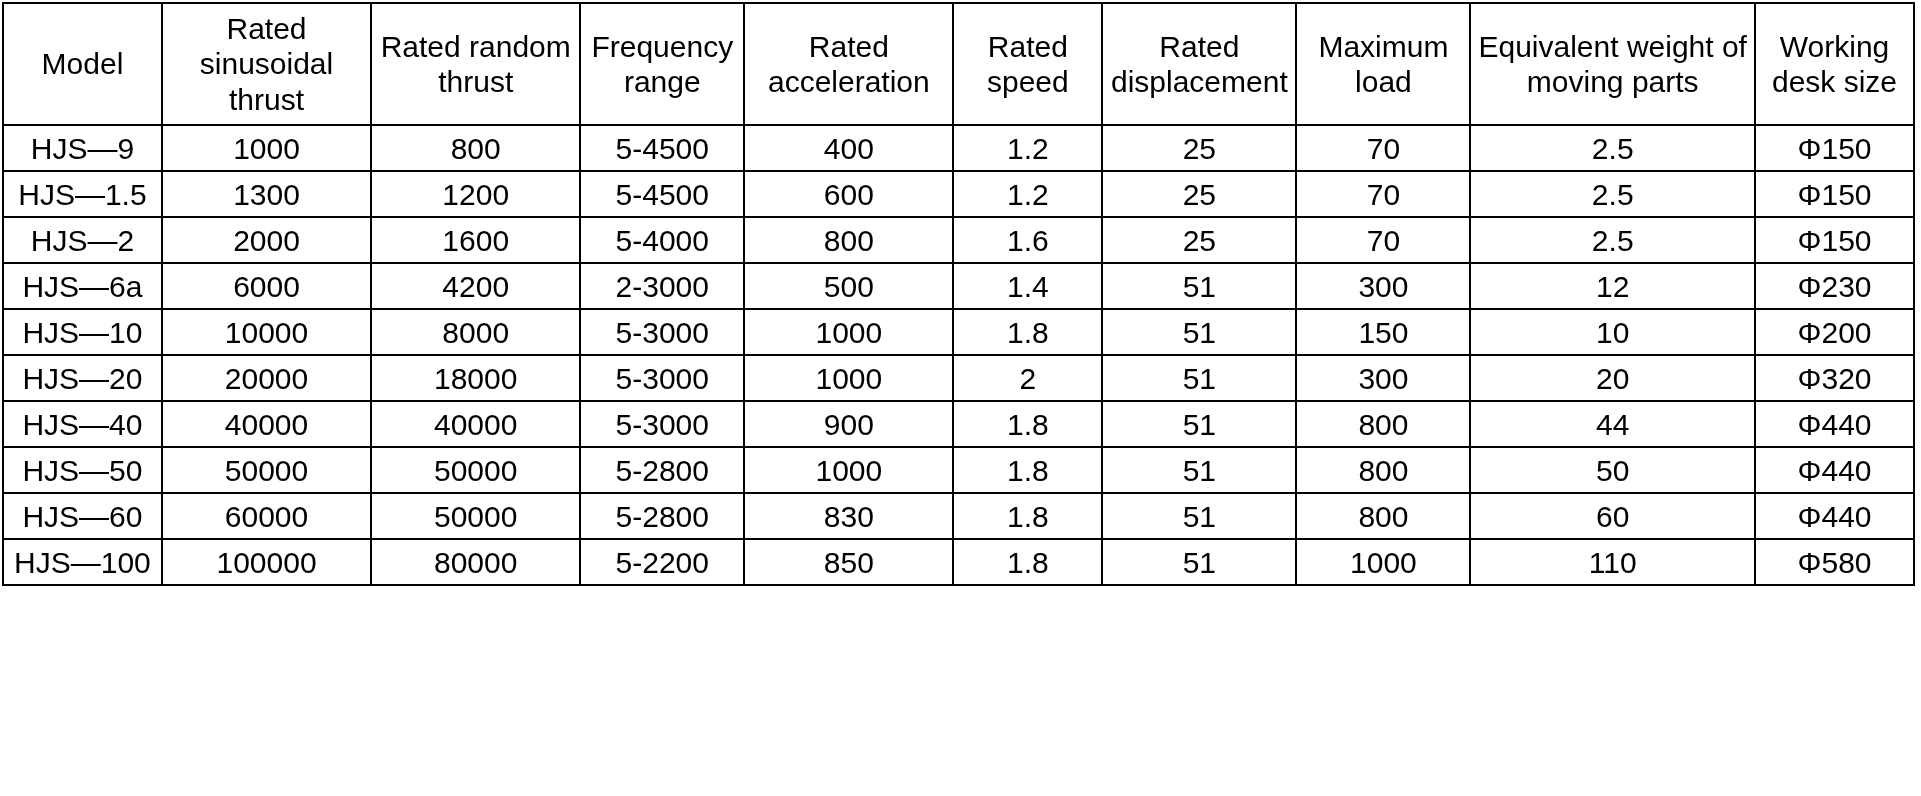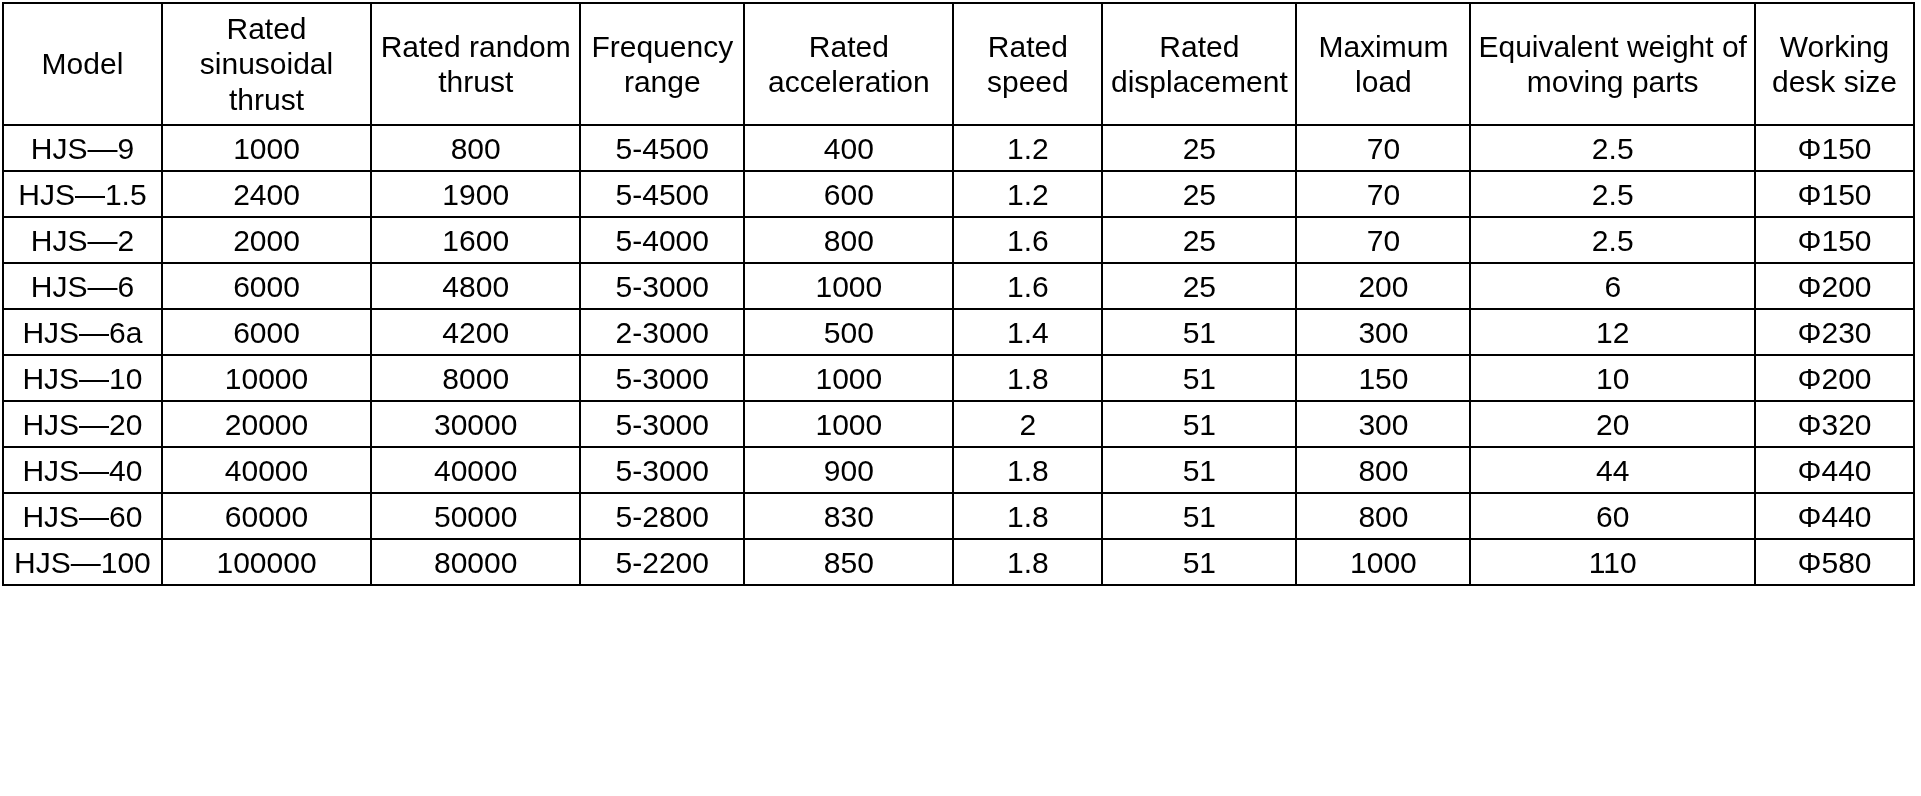--- a/index.html
+++ b/index.html
@@ -93,22 +93,22 @@
           <td>5-4500</td>
           <td>400</td>
           <td>1.2</td>
           <td>25</td>
           <td>70</td>
           <td>2.5</td>
           <td>Φ150</td>
         </tr>
         <tr>
           <td>HJS—1.5</td>
-          <td>2400</td>
-          <td>1900</td>
+          <td>1300</td>
+          <td>1200</td>
           <td>5-4500</td>
           <td>600</td>
           <td>1.2</td>
           <td>25</td>
           <td>70</td>
           <td>2.5</td>
           <td>Φ150</td>
         </tr>
         <tr>
           <td>HJS—2</td>
@@ -116,32 +116,20 @@
           <td>1600</td>
           <td>5-4000</td>
           <td>800</td>
           <td>1.6</td>
           <td>25</td>
           <td>70</td>
           <td>2.5</td>
           <td>Φ150</td>
         </tr>
         <tr>
-          <td>HJS—6</td>
-          <td>6000</td>
-          <td>4800</td>
-          <td>5-3000</td>
-          <td>1000</td>
-          <td>1.6</td>
-          <td>25</td>
-          <td>200</td>
-          <td>6</td>
-          <td>Φ200</td>
-        </tr>
-        <tr>
           <td>HJS—6a</td>
           <td>6000</td>
           <td>4200</td>
           <td>2-3000</td>
           <td>500</td>
           <td>1.4</td>
           <td>51</td>
           <td>300</td>
           <td>12</td>
           <td>Φ230</td>
@@ -154,21 +142,21 @@
           <td>1000</td>
           <td>1.8</td>
           <td>51</td>
           <td>150</td>
           <td>10</td>
           <td>Φ200</td>
         </tr>
         <tr>
           <td>HJS—20</td>
           <td>20000</td>
-          <td>30000</td>
+          <td>18000</td>
           <td>5-3000</td>
           <td>1000</td>
           <td>2</td>
           <td>51</td>
           <td>300</td>
           <td>20</td>
           <td>Φ320</td>
         </tr>
         <tr>
           <td>HJS—40</td>
@@ -176,20 +164,32 @@
           <td>40000</td>
           <td>5-3000</td>
           <td>900</td>
           <td>1.8</td>
           <td>51</td>
           <td>800</td>
           <td>44</td>
           <td>Φ440</td>
         </tr>
         <tr>
+          <td>HJS—50</td>
+          <td>50000</td>
+          <td>50000</td>
+          <td>5-2800</td>
+          <td>1000</td>
+          <td>1.8</td>
+          <td>51</td>
+          <td>800</td>
+          <td>50</td>
+          <td>Φ440</td>
+        </tr>
+        <tr>
           <td>HJS—60</td>
           <td>60000</td>
           <td>50000</td>
           <td>5-2800</td>
           <td>830</td>
           <td>1.8</td>
           <td>51</td>
           <td>800</td>
           <td>60</td>
           <td>Φ440</td>

